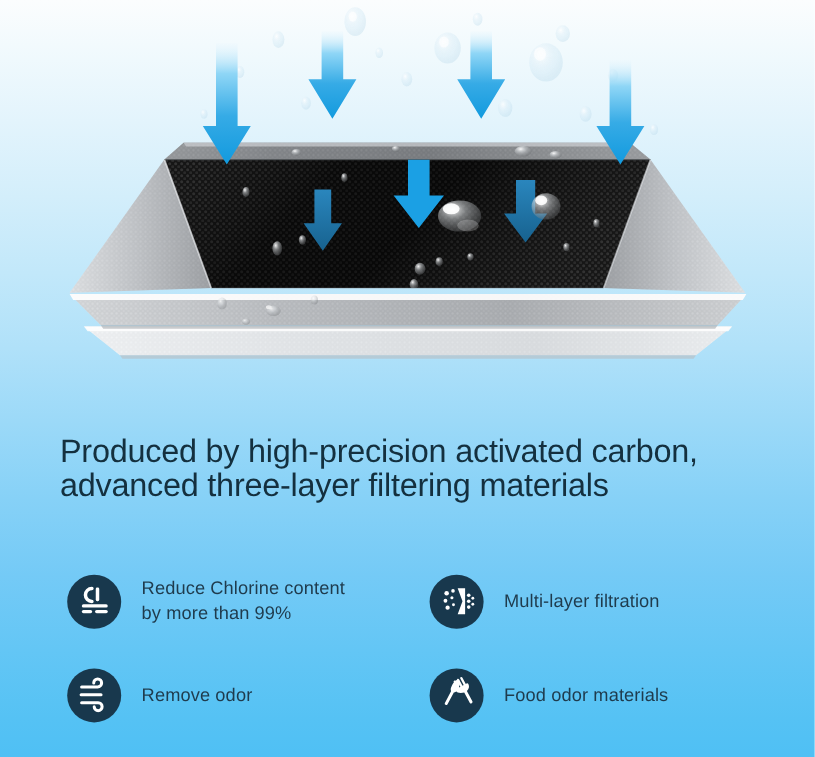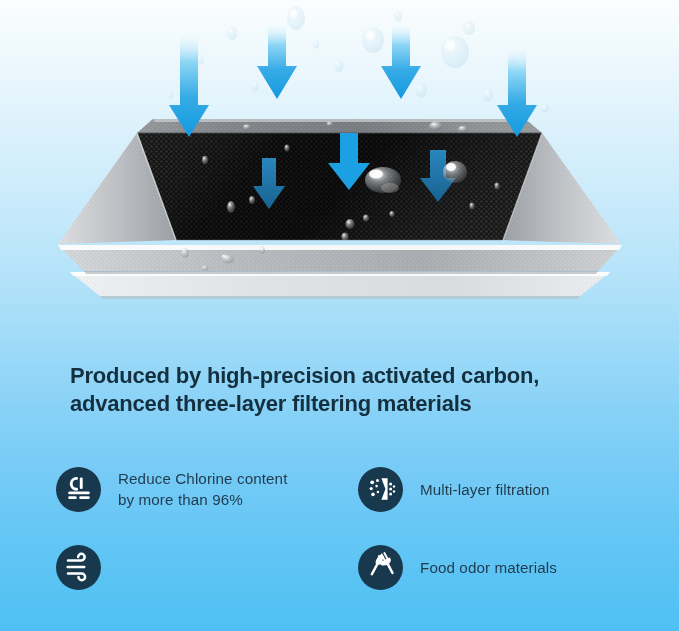--- a/index.html
+++ b/index.html
@@ -43,36 +43,36 @@
   }
   .illustration svg {
     display: block;
     width: 679px;
     height: 330px;
   }
 
   
   .headline {
     position: absolute;
-    left: 70px;
+    left: 50px;
     top: 362px;
     width: 580px;
-    font-size: 22px;
-    font-weight: bold;
+    font-size: 27px;
+    font-weight: normal;
     line-height: 28px;
     letter-spacing: -0.2px;
     color: #14303f;
   }
   .headline .line { display: block; white-space: nowrap; }
 
   
   .features {
     position: absolute;
     left: 56px;
-    top: 450px;
+    top: 462px;
     width: 600px;
     display: grid;
     grid-template-columns: 302px 302px;
     grid-template-rows: 78px 78px;
   }
   .feature {
     display: flex;
     align-items: center;
   }
   .feature-icon {
@@ -326,21 +326,21 @@
 
           <rect x="15.8" y="3.6" width="2.9" height="11.4" rx="1.2" fill="#ffffff"></rect>
 
           <rect x="4.2" y="17.6" width="21.6" height="2.7" rx="1.35" fill="#ffffff"></rect>
           <rect x="4.2" y="22.3" width="8.6" height="2.7" rx="1.35" fill="#ffffff"></rect>
           <rect x="15.2" y="22.3" width="10.6" height="2.7" rx="1.35" fill="#ffffff"></rect>
         </svg>
       </span>
       <span class="feature-label">
         <span>Reduce Chlorine content</span>
-        <span class="l2">by more than 96%</span>
+        <span class="l2">by more than 99%</span>
       </span>
     </div>
 
     <div class="feature">
       <span class="feature-icon">
         <svg width="30" height="30" viewBox="0 0 30 30" xmlns="http://www.w3.org/2000/svg">
 
           <path d="M15.4 4.2 L21.6 4.2 L21.6 25.8 L15.4 25.8 L19.4 15 Z" fill="#ffffff"></path>
 
           <circle cx="6.2" cy="8.3" r="1.9" fill="#ffffff"></circle>
@@ -367,20 +367,23 @@
         <svg width="30" height="30" viewBox="0 0 30 30" xmlns="http://www.w3.org/2000/svg">
           <g fill="none" stroke="#ffffff" stroke-width="2.5" stroke-linecap="round">
 
             <path d="M4.0 8.4 H17.4 A3.3 3.3 0 1 0 14.1 5.1"></path>
 
             <path d="M3.6 15.0 H20.2"></path>
 
             <path d="M4.0 21.6 H17.8 A3.3 3.3 0 1 1 14.5 24.9"></path>
           </g>
         </svg>
+      </span>
+      <span class="feature-label">
+        <span>Remove odor</span>
       </span>
     </div>
 
     <div class="feature">
       <span class="feature-icon">
         <svg width="30" height="30" viewBox="0 0 30 30" xmlns="http://www.w3.org/2000/svg">
 
           <g transform="rotate(28 15 15)">
             <path d="M10.4 3.6 C12.6 3.6 13.3 7.2 13.3 10.6 C13.3 13.0 12.5 14.2 11.6 14.6
                      L11.6 26.0 A1.3 1.3 0 0 1 9.1 26.0 L9.1 14.6

